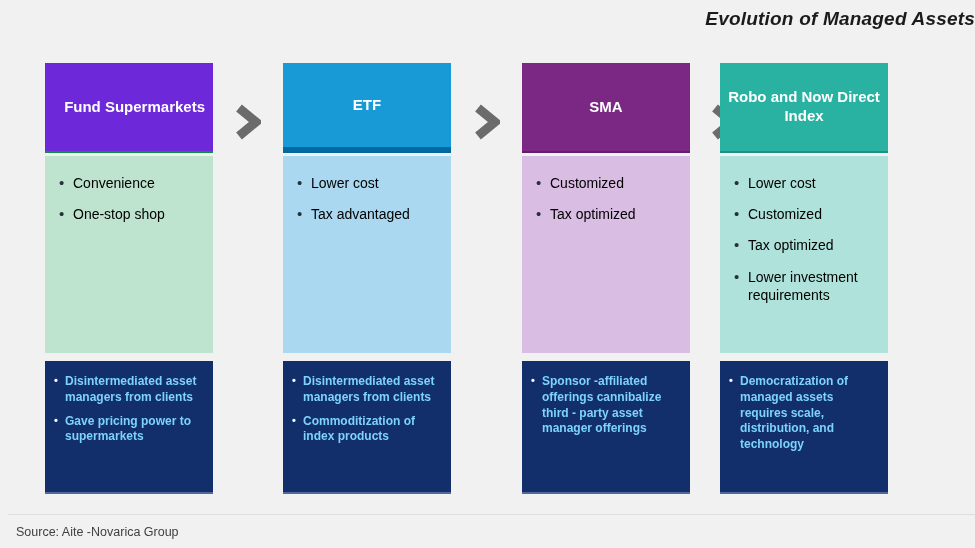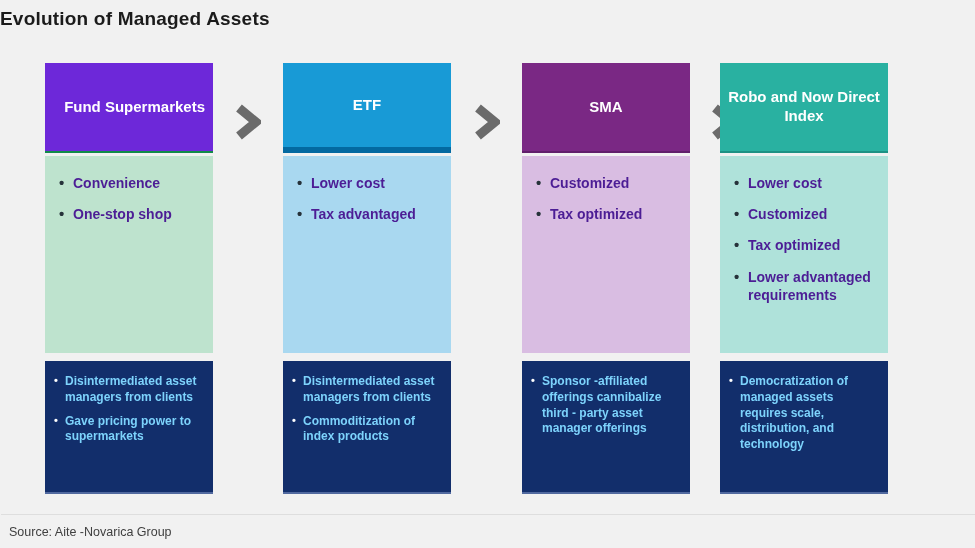--- a/index.html
+++ b/index.html
@@ -9,24 +9,25 @@
   }
   .canvas{
     position:relative;
     width:975px;height:548px;
     background:#f1f1f1;
     overflow:hidden;
   }
   .title{
     position:absolute;
     top:8px;left:0;width:100%;
-    text-align:left;
+    text-align:right;
     font-size:19px;font-weight:bold;
     color:#1b1b1b;
     letter-spacing:0.2px;
+    font-style:italic;
   }
   .col{
     position:absolute;
     top:63px;
     width:168px;
   }
   .col.p0{left:45px;}
   .col.p1{left:283px;}
   .col.p2{left:522px;}
   .col.p3{left:720px;}
@@ -55,23 +56,22 @@
   .c2 .feat{background:#d9bde2;}
   .c3 .feat{background:#afe2da;}
   .feat ul{
     list-style:none;margin:0;padding:0;
   }
   .feat li{
     position:relative;
     padding-left:16px;
     margin-bottom:13px;
     font-size:14px;
-    color:#4c1d95;
+    color:#000000;
     line-height:1.3;
-    font-weight:bold;
   }
   .feat li::before{
     content:"\2022";
     position:absolute;left:2px;top:-1px;
     font-size:15px;
     color:#26323a;
   }
   .impact{
     margin-top:8px;
     height:133px;
@@ -99,21 +99,21 @@
     position:absolute;
     top:102px;
     width:30px;height:40px;
     display:flex;align-items:center;justify-content:center;
   }
   .arrow.a0{left:233px;}
   .arrow.a1{left:472px;}
   .arrow.a2{left:709px;}
   .source-row{
     position:absolute;
-    left:1px;right:0;
+    left:8px;right:0;
     top:514px;
     border-top:1px solid #dedede;
     padding:10px 0 0 8px;
     font-size:12.5px;
     color:#404040;
   }
 </style>
 </head>
 <body>
 
@@ -194,21 +194,21 @@
 
   <div class="col p3 c3">
     <div class="hdr">
       <span>Robo and Now Direct Index</span>
     </div>
     <div class="feat">
       <ul>
         <li>Lower cost</li>
         <li>Customized</li>
         <li>Tax optimized</li>
-        <li>Lower advantaged requirements</li>
+        <li>Lower investment requirements</li>
       </ul>
     </div>
     <div class="impact">
       <ul>
         <li>Democratization of managed assets requires scale, distribution, and technology</li>
       </ul>
     </div>
   </div>
 
   <div class="source-row">

